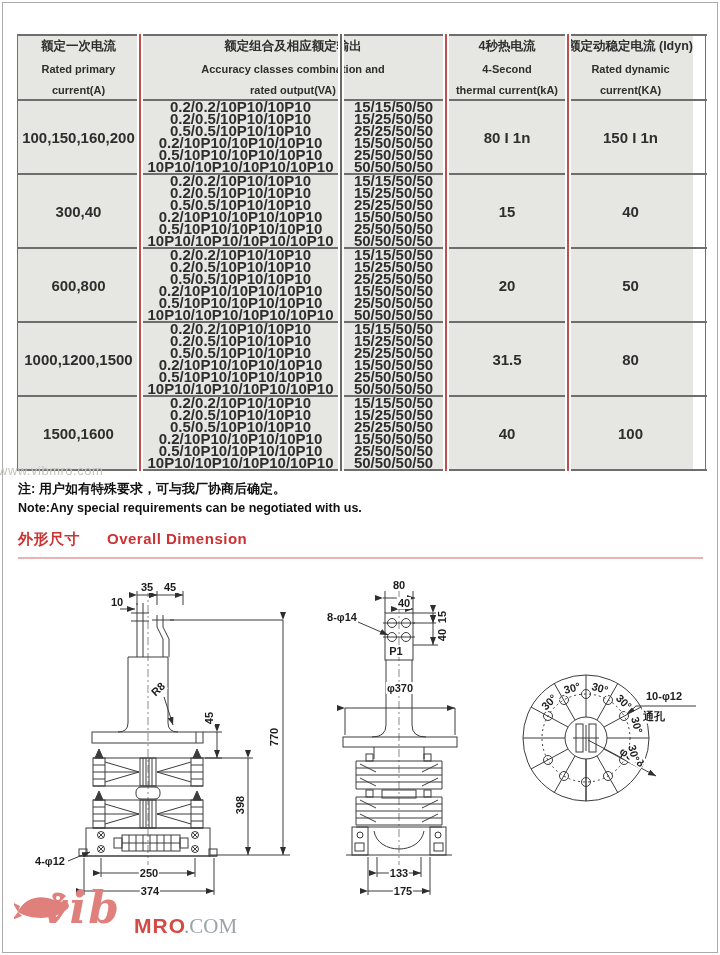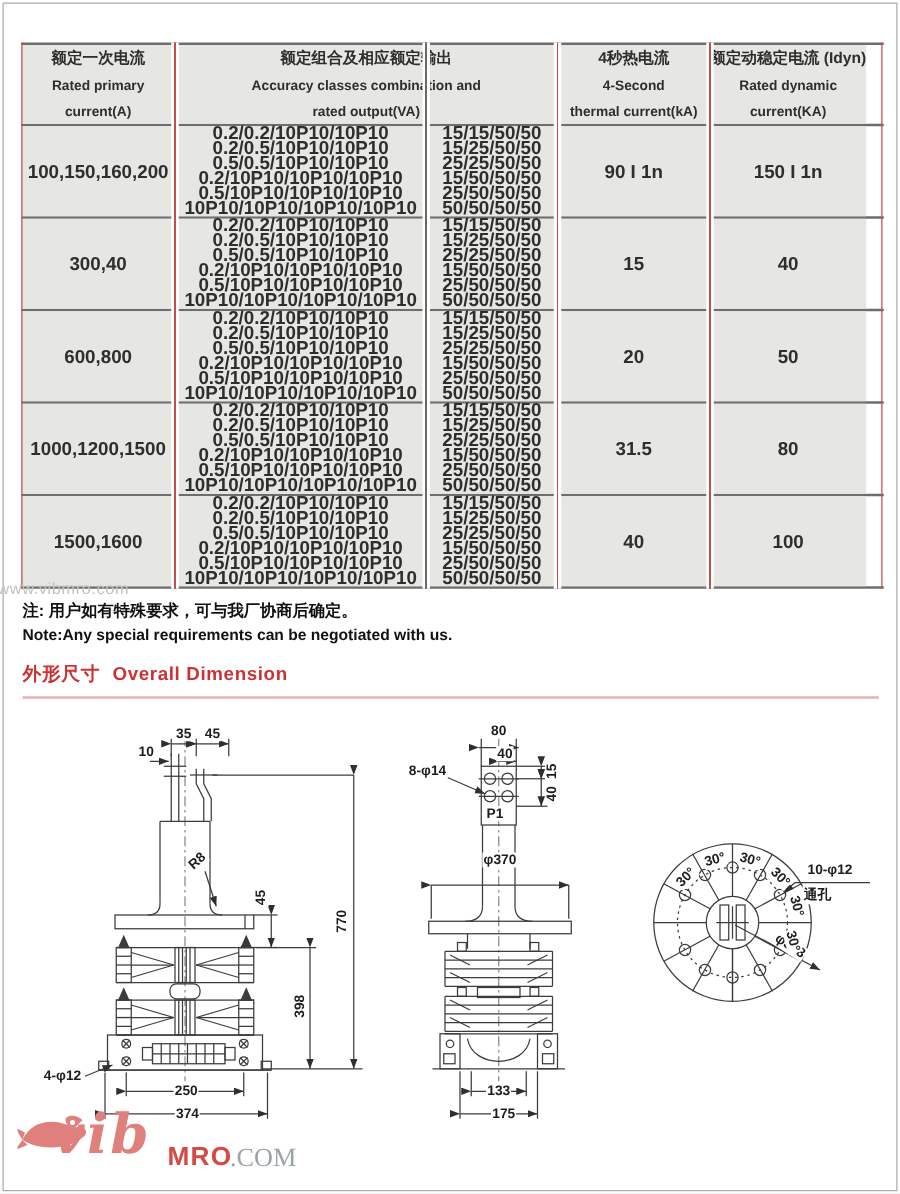--- a/index.html
+++ b/index.html
@@ -21,21 +21,21 @@
   .lines{font-weight:bold;font-size:11px;line-height:12px;white-space:nowrap;}
   .vdiv{position:absolute;top:-2px;bottom:0;width:6px;z-index:3;}
   .vdiv.red {background:linear-gradient(90deg,#fff 0 2.2px,#c0504d 2.2px 3.6px,#fff 3.6px 6px);}
   .vdiv.dark{background:linear-gradient(90deg,#fff 0 2.2px,#6a6a6a 2.2px 3.6px,#fff 3.6px 6px);}
   .eline{position:absolute;top:-2px;bottom:0;width:1.4px;background:#c0504d;z-index:3;}
 
   
   .note-zh{position:absolute;left:18px;top:480px;font-size:13px;font-weight:bold;color:#111;}
   .note-en{position:absolute;left:18px;top:501px;font-size:12.5px;font-weight:bold;color:#111;}
   .sec-title{position:absolute;left:18px;top:530px;font-size:15px;font-weight:bold;color:#cc3233;letter-spacing:.5px;}
-  .sec-title .en{margin-left:10px;}
+  .sec-title .en{margin-left:27px;}
   .sec-rule{position:absolute;left:18px;top:557px;width:685px;height:2px;background:#eab2b0;}
   .watermark{position:absolute;left:-2px;top:463px;font-size:13px;color:#c3c3bb;letter-spacing:.5px;z-index:4;}
 
   
   .draw{position:absolute;left:0;top:565px;width:599px;height:345px;}
   .draw svg{position:absolute;left:0;top:0;}
   .dlabel{position:absolute;font-size:11px;font-weight:bold;color:#1d1d1d;background:#fff;
           padding:0 1px;white-space:nowrap;transform:translate(-50%,-50%);z-index:2;}
   .r90 {transform:translate(-50%,-50%) rotate(-90deg);}
   .rm42{transform:translate(-50%,-50%) rotate(-42deg);}
@@ -101,21 +101,21 @@
           <div>10P10/10P10/10P10/10P10</div>
         </div>
       <div class="cell c2b lines">
           <div>15/15/50/50</div>
           <div>15/25/50/50</div>
           <div>25/25/50/50</div>
           <div>15/50/50/50</div>
           <div>25/50/50/50</div>
           <div>50/50/50/50</div>
         </div>
-      <div class="cell c3">90 I 1n</div>
+      <div class="cell c3">80 I 1n</div>
       <div class="cell c4">150 I 1n</div>
     </div>
 
     <div class="trow drow">
       <div class="cell c1">300,40</div>
       <div class="cell c2a lines">
           <div>0.2/0.2/10P10/10P10</div>
           <div>0.2/0.5/10P10/10P10</div>
           <div>0.5/0.5/10P10/10P10</div>
           <div>0.2/10P10/10P10/10P10</div>

